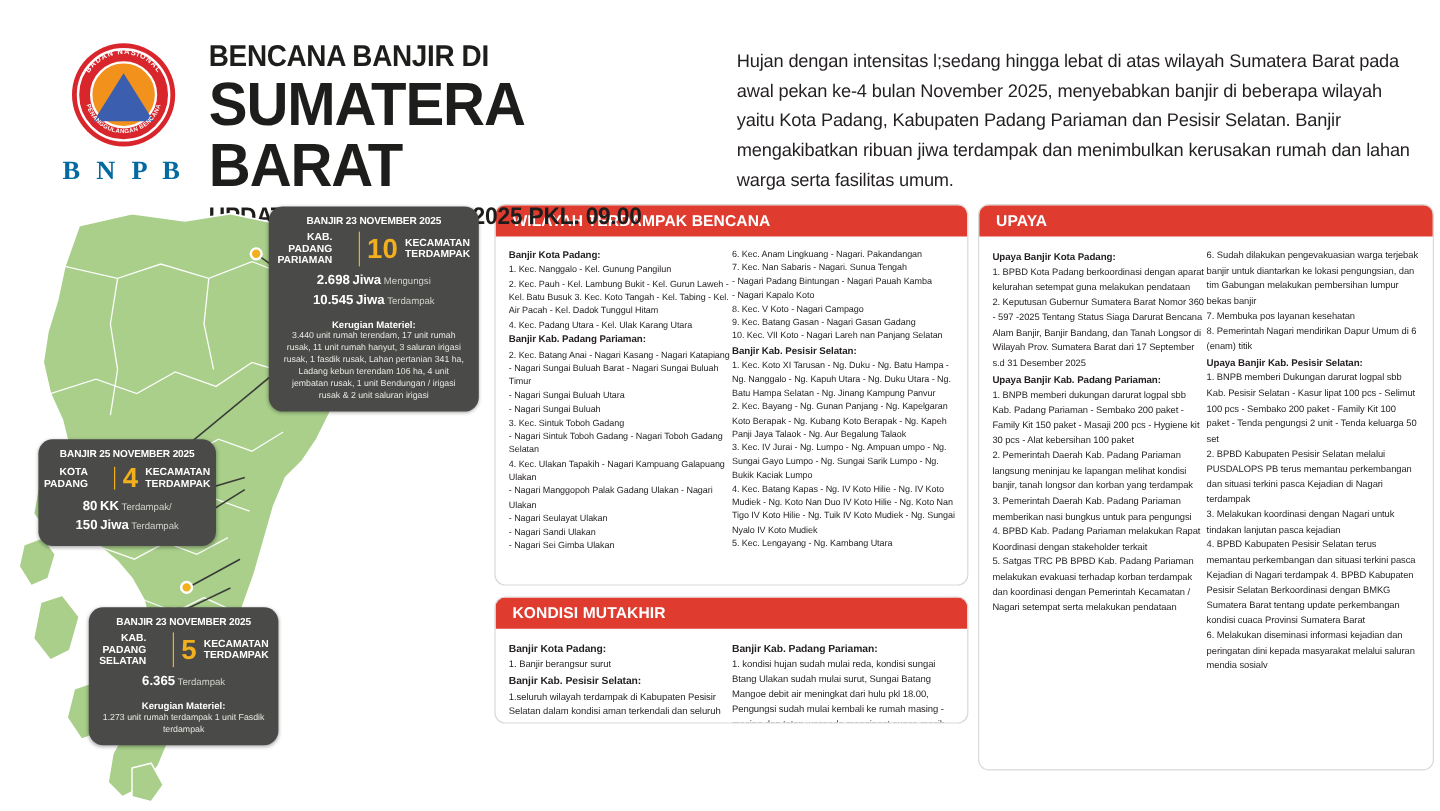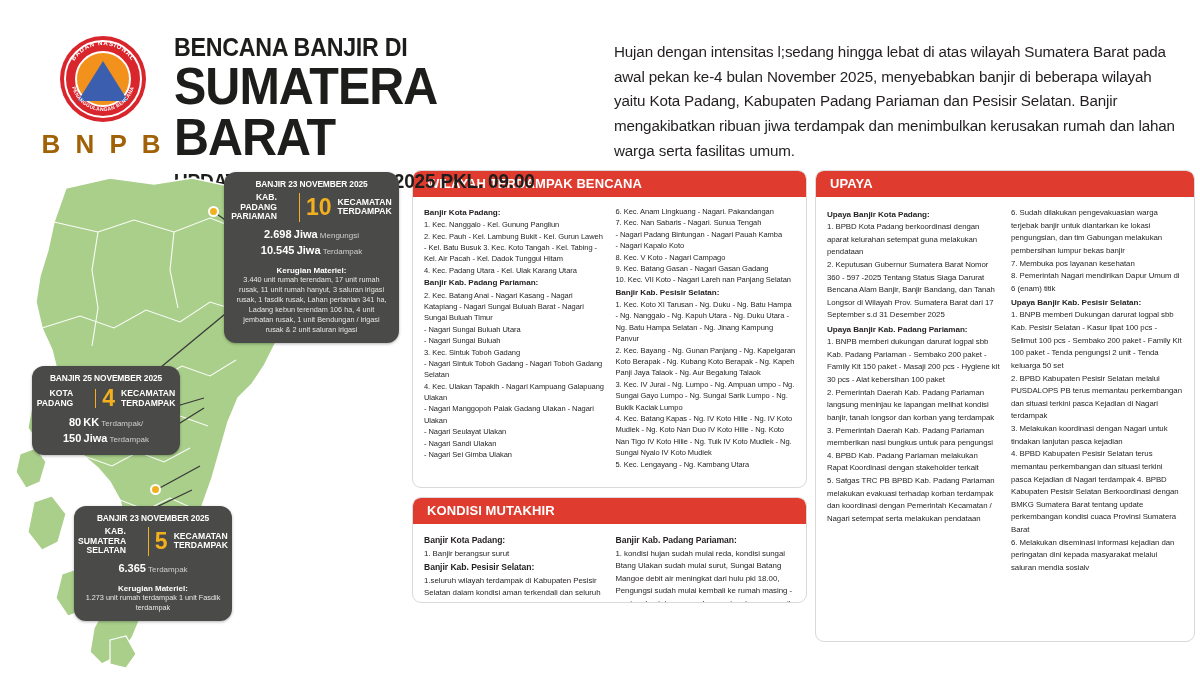--- a/index.html
+++ b/index.html
@@ -29,22 +29,23 @@
   }
   .bnpb-seal .tri {
     position: absolute; left: 50%; top: 52%; transform: translate(-50%,-50%);
     width: 0; height: 0;
     border-left: 25px solid transparent;
     border-right: 25px solid transparent;
     border-bottom: 40px solid #3b5fae;
   }
   .bnpb-seal .arc-text { position: absolute; inset: 0; }
   .bnpb-word {
-    margin-top: 7px; font-size: 26px; font-weight: 700; color: #a16207;
+    margin-top: 7px; font-size: 22px; font-weight: 700; color: #0369a1;
     letter-spacing: 4px;
+    font-family: Liberation Serif, serif;
   }
   .title-block { padding-left: 6px; padding-top: 6px; width: 420px; flex: none; }
   .title-line1 {
     font-size: 25px; font-weight: 700; color: #1d1d1b; letter-spacing: -0.3px;
     line-height: 1.05; font-stretch: condensed; transform: scaleX(0.93); transform-origin: left center;
   }
   .title-line2 {
     font-size: 51px; font-weight: 700; color: #1d1d1b; line-height: 1.0;
     letter-spacing: -1px; margin-top: 1px;
     transform: scaleX(0.95); transform-origin: left center;
@@ -98,21 +99,21 @@
 
   .panel {
     border: 1.4px solid #d9d9d9; border-radius: 9px; background: #ffffff;
     overflow: hidden; display: flex; flex-direction: column;
   }
   .panel-head {
     background: #e03b2f; color: #ffffff; font-size: 13px; font-weight: 700;
     padding: 5px 0 6px 14px; letter-spacing: 0.1px;
     border-radius: 7px 7px 0 0;
   }
-  .panel-body { display: flex; gap: 11px; padding: 9px 10px 8px 11px; flex: 1; overflow: hidden; }
+  .panel-body { display: flex; padding: 9px 10px 8px 11px; flex: 1; overflow: hidden; }
   .panel-body .pcol { flex: 1; min-width: 0; }
 
   .txt { font-size: 7.5px; line-height: 1.52; color: #231f20; letter-spacing: -0.05px; }
   .txt b, .hd { font-weight: 700; }
   .hd { display: block; font-size: 8.1px; margin-top: 1px; }
   .ln { display: block; }
 
   .panel-wilayah { height: 318px; }
   .panel-kondisi { height: 106px; }
   .panel-upaya { height: 472px; }
@@ -241,21 +242,21 @@
              <span class="lt">Terdampak/</span></div>
         <div><b>150</b>
              <b>Jiwa</b>
              <span class="lt">Terdampak</span></div>
       </div>
     </div>
 
     <div class="callout" style="left:60px; top:336px; width:158px;">
       <div class="co-date">BANJIR 23 NOVEMBER 2025</div>
       <div class="co-row">
-        <div class="co-left">KAB. SUMATERA SELATAN</div>
+        <div class="co-left">KAB. PADANG SELATAN</div>
         <div class="co-num">5</div>
         <div class="co-right">KECAMATAN TERDAMPAK</div>
       </div>
       <div class="co-stats">
         <div><b>6.365</b>
              <span class="lt">Terdampak</span></div>
       </div>
       <div class="co-mat-title">Kerugian Materiel:</div>
       <div class="co-mat">1.273 unit rumah terdampak 1 unit Fasdik terdampak</div>
     </div>

